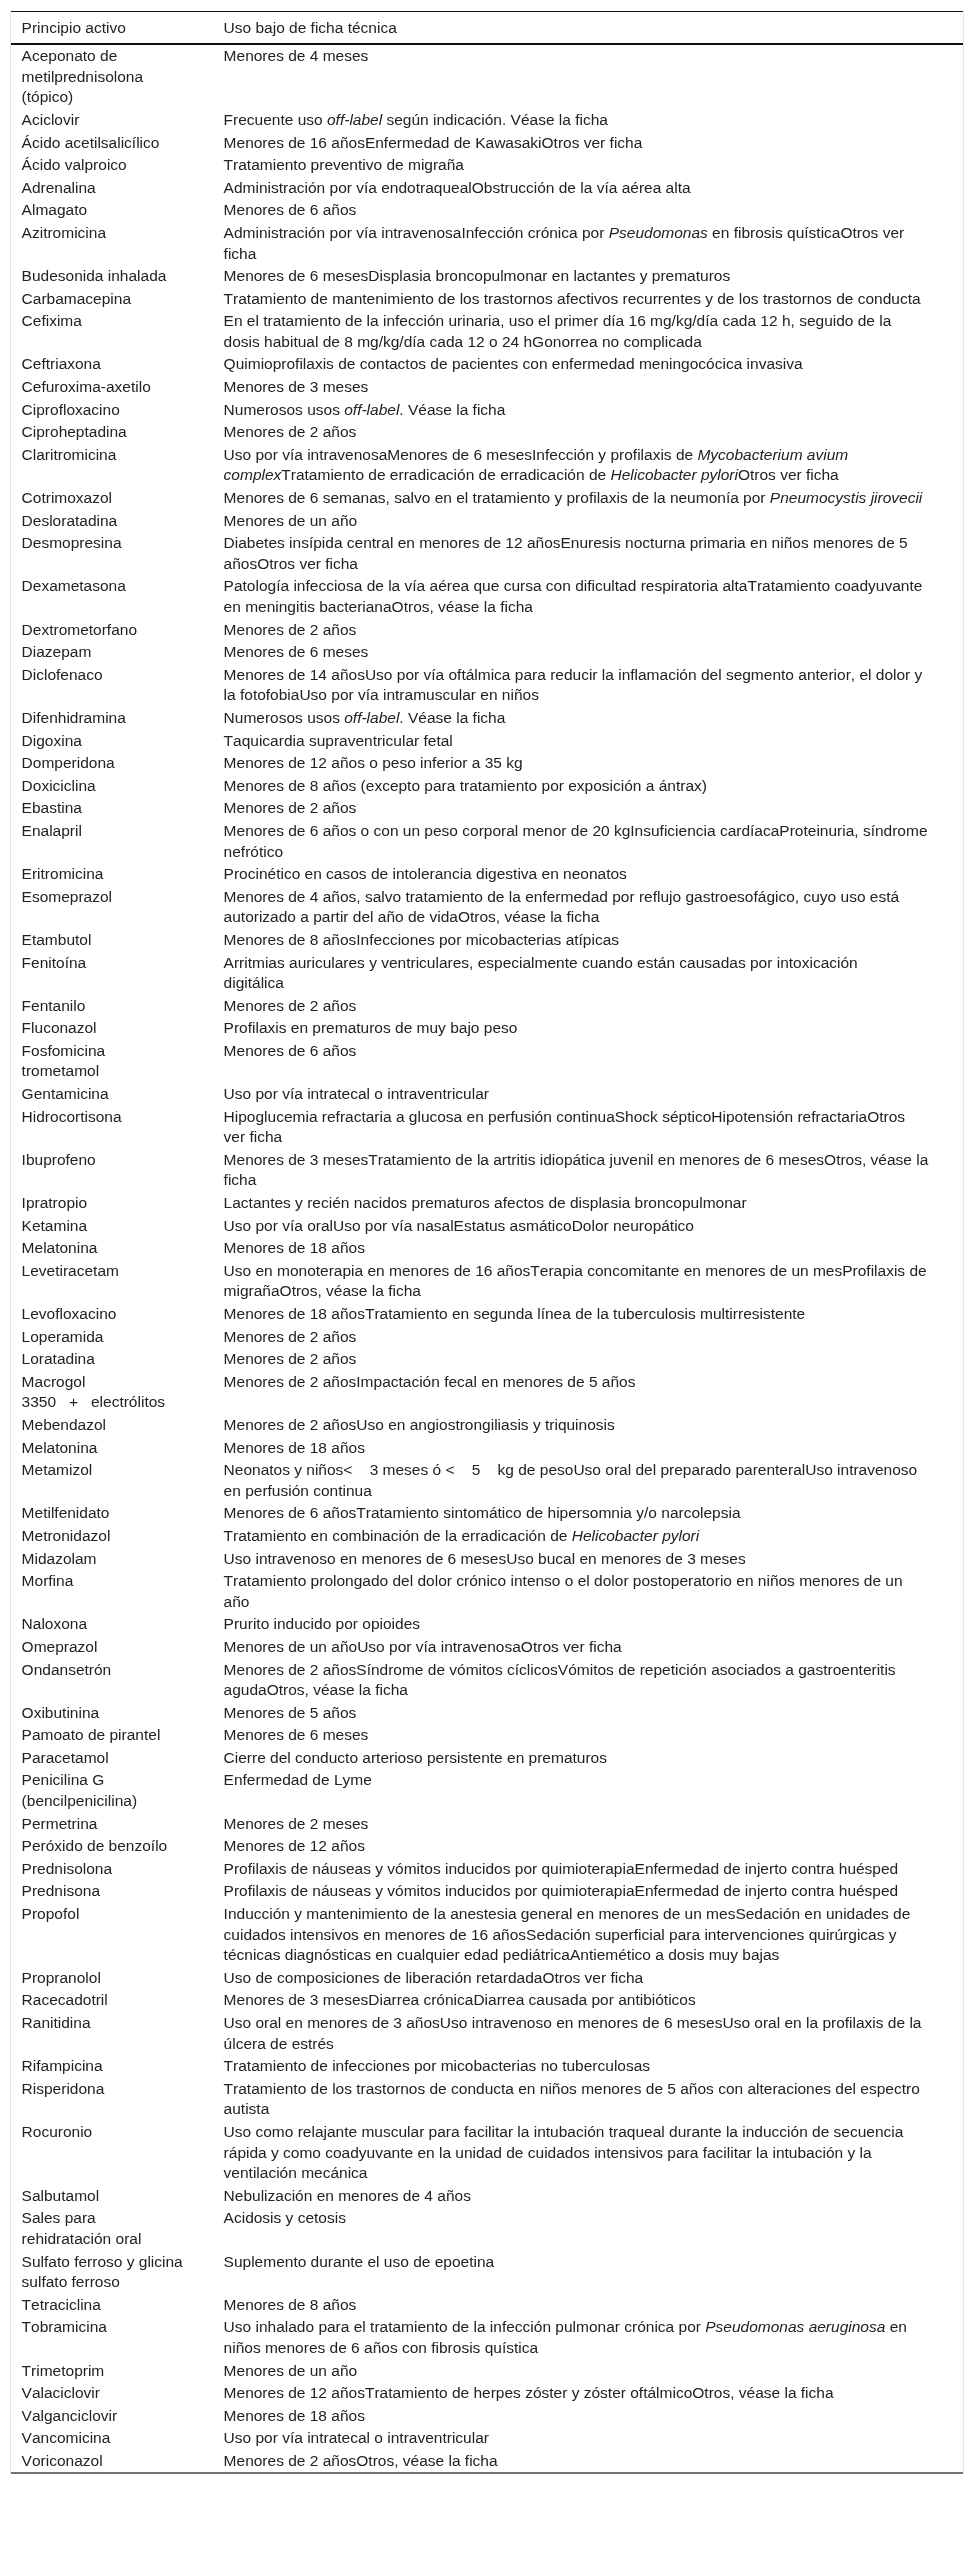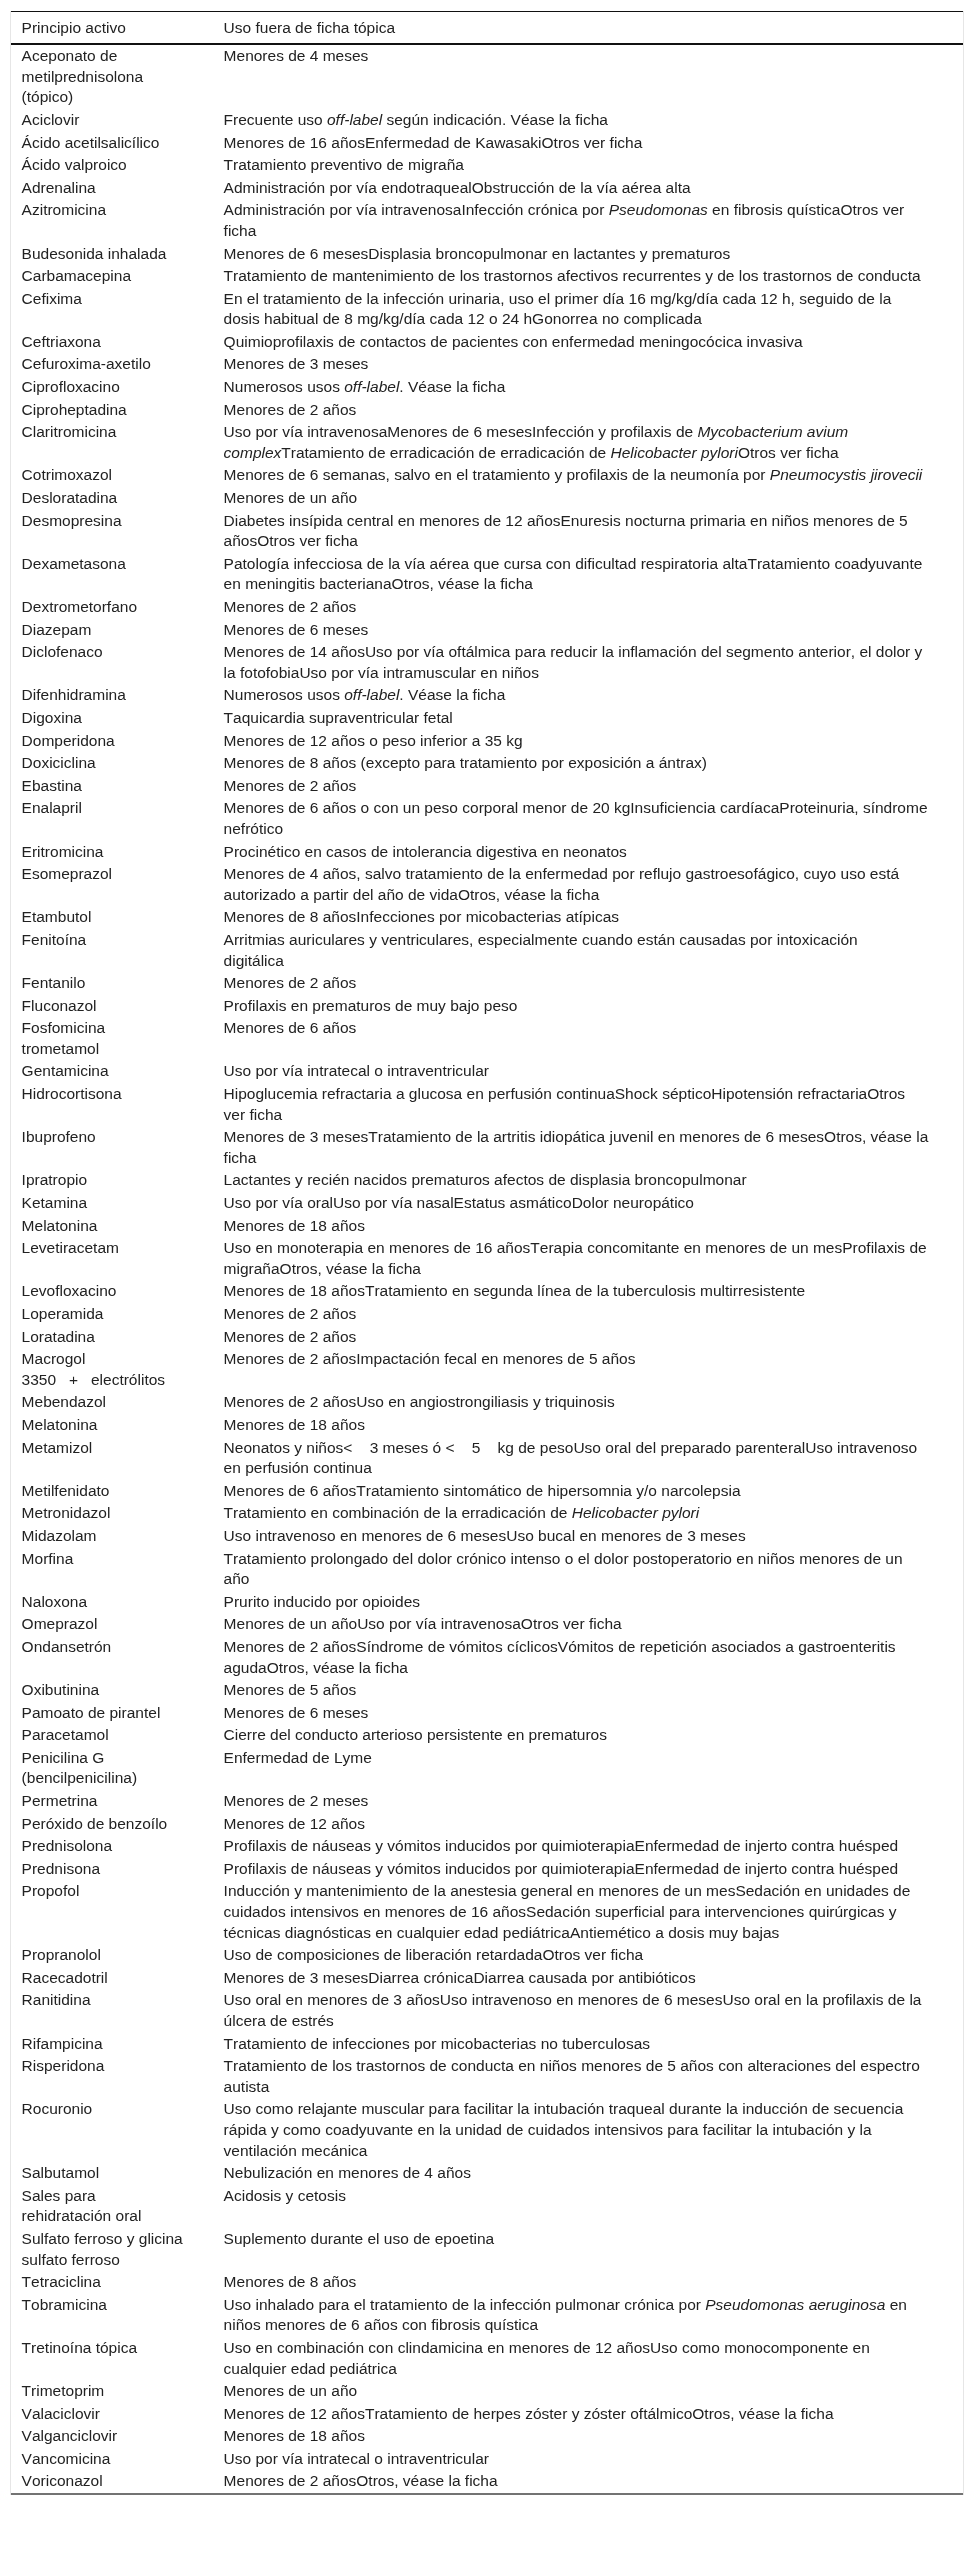--- a/index.html
+++ b/index.html
@@ -35,21 +35,21 @@
 
 <div class="wrap">
   <table class="drugs">
     <colgroup>
       <col class="c1">
       <col class="c2">
     </colgroup>
     <thead>
       <tr>
         <th>Principio activo</th>
-        <th>Uso fuera de ficha tópica</th>
+        <th>Uso bajo de ficha técnica</th>
       </tr>
     </thead>
     <tbody id="table-body">
         <tr>
           <td>Aceponato de
 metilprednisolona
 (tópico)</td>
           <td><span>Menores de 4 meses</span></td>
         </tr>
         <tr>
@@ -62,20 +62,24 @@
         </tr>
         <tr>
           <td>Ácido valproico</td>
           <td><span>Tratamiento preventivo de migraña</span></td>
         </tr>
         <tr>
           <td>Adrenalina</td>
           <td><span>Administración por vía endotraquealObstrucción de la vía aérea alta</span></td>
         </tr>
         <tr>
+          <td>Almagato</td>
+          <td><span>Menores de 6 años</span></td>
+        </tr>
+        <tr>
           <td>Azitromicina</td>
           <td><span>Administración por vía intravenosaInfección crónica por </span><em>Pseudomonas</em><span> en fibrosis quísticaOtros ver
 ficha</span></td>
         </tr>
         <tr>
           <td>Budesonida inhalada</td>
           <td><span>Menores de 6 mesesDisplasia broncopulmonar en lactantes y prematuros</span></td>
         </tr>
         <tr>
           <td>Carbamacepina</td>
@@ -367,25 +371,20 @@
           <td><span>Suplemento durante el uso de epoetina</span></td>
         </tr>
         <tr>
           <td>Tetraciclina</td>
           <td><span>Menores de 8 años</span></td>
         </tr>
         <tr>
           <td>Tobramicina</td>
           <td><span>Uso inhalado para el tratamiento de la infección pulmonar crónica por </span><em>Pseudomonas aeruginosa</em><span> en
 niños menores de 6 años con fibrosis quística</span></td>
-        </tr>
-        <tr>
-          <td>Tretinoína tópica</td>
-          <td><span>Uso en combinación con clindamicina en menores de 12 añosUso como monocomponente en
-cualquier edad pediátrica</span></td>
         </tr>
         <tr>
           <td>Trimetoprim</td>
           <td><span>Menores de un año</span></td>
         </tr>
         <tr>
           <td>Valaciclovir</td>
           <td><span>Menores de 12 añosTratamiento de herpes zóster y zóster oftálmicoOtros, véase la ficha</span></td>
         </tr>
         <tr>

